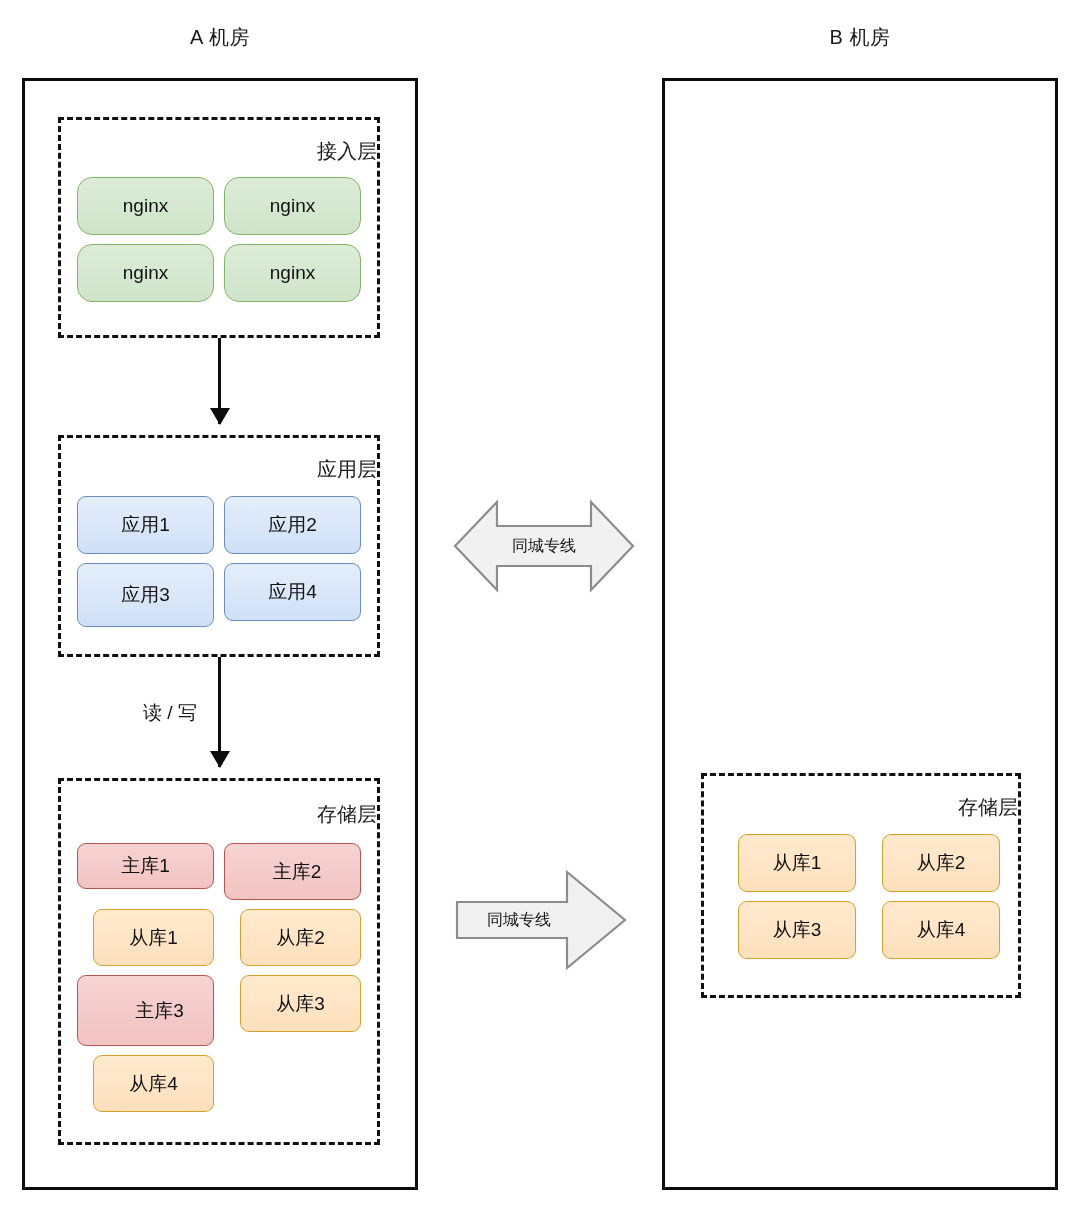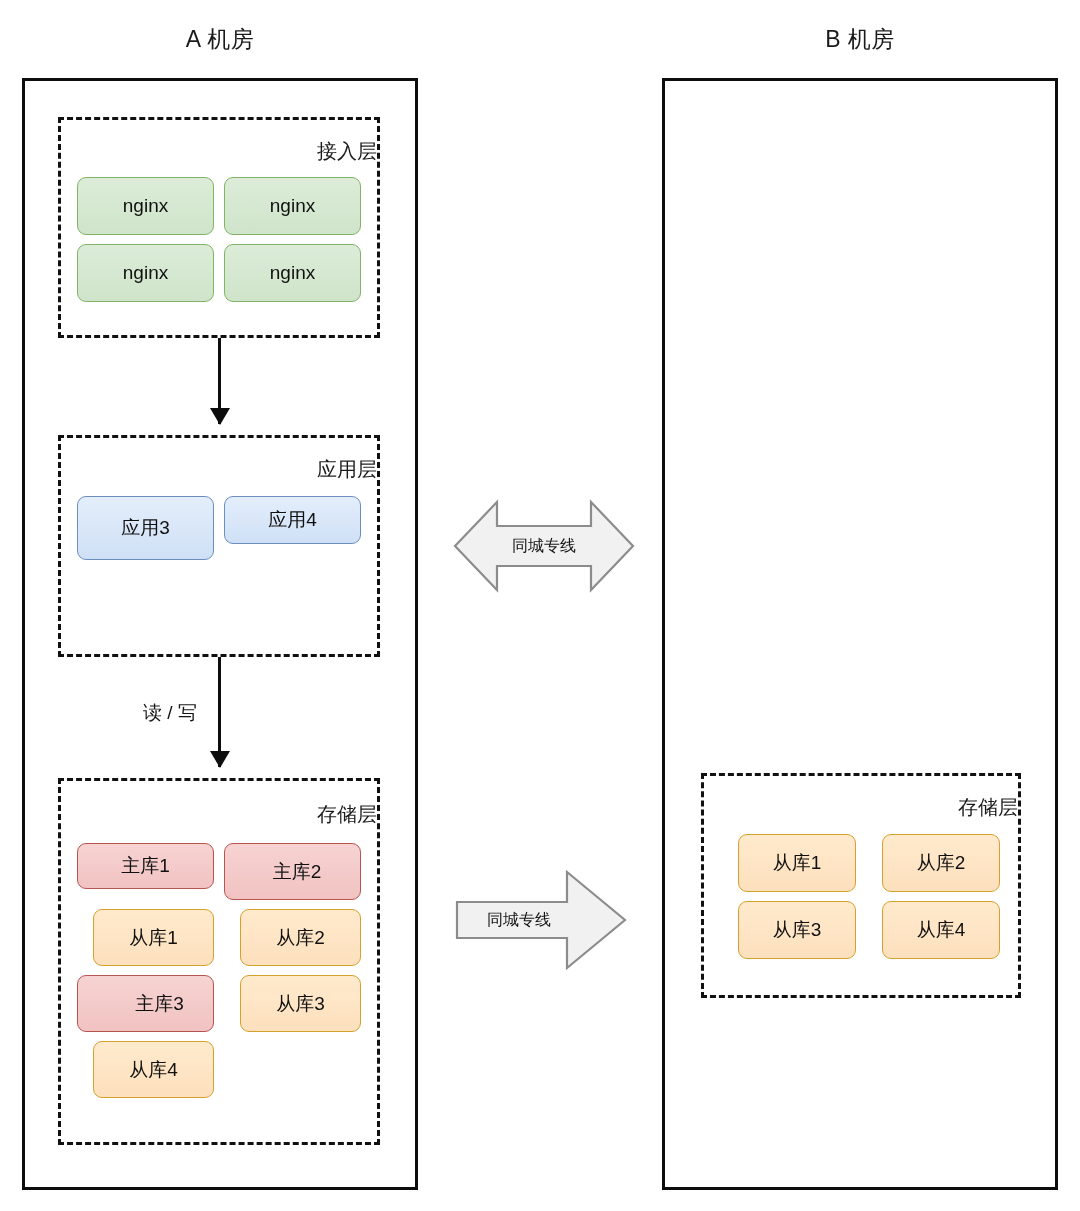--- a/index.html
+++ b/index.html
@@ -11,21 +11,21 @@
     width: 1080px;
     height: 1211px;
     position: relative;
     font-family: "Liberation Sans", "DejaVu Sans", sans-serif;
     color: #000000;
     overflow: hidden;
   }
 
   .dc-title {
     position: absolute;
-    font-size: 23px;
+    font-size: 20px;
     color: #1a1a1a;
     text-align: center;
     white-space: nowrap;
     letter-spacing: 0.5px;
   }
   #dc-a-title { left: 22px; width: 396px; top: 24px; }
   #dc-b-title { left: 662px; width: 396px; top: 24px; }
 
   .dc-frame {
     position: absolute;
@@ -66,20 +66,21 @@
     align-items: center;
     justify-content: center;
     font-size: 19px;
     color: #111111;
     box-sizing: border-box;
     white-space: nowrap;
   }
   .node.green {
     background: linear-gradient(180deg, #dcecd8 0%, #cfe4ca 100%);
     border-color: #82b366;
+    border-radius: 15px;
   }
   .node.blue {
     background: linear-gradient(180deg, #e4eefb 0%, #cfe0f6 100%);
     border-color: #6c8ebf;
   }
   .node.pink {
     background: linear-gradient(180deg, #f6d3d2 0%, #f1c3c2 100%);
     border-color: #b85450;
   }
   .node.orange {
@@ -146,36 +147,38 @@
   <div class="node green" style="height:58px;">nginx</div>
   <div class="node green" style="height:58px;">nginx</div>
 </div>
 
 <div class="v-arrow" style="left:218px; top:338px; height:86px;"></div>
 
 <div class="layer-box" style="left:58px; top:435px; width:322px; height:222px;">
   <div class="layer-title" style="top:18px;">应用层</div>
 </div>
 <div class="node-grid" style="left:77px; top:496px; width:284px;">
+  <div class="node blue" style="height:58px;">应用1</div>
+  <div class="node blue" style="height:58px;">应用2</div>
   <div class="node blue" style="height:64px;">应用3</div>
-  <div class="node blue" style="height:48px;">应用4</div>
+  <div class="node blue" style="height:58px;">应用4</div>
 </div>
 
 <div class="v-arrow" style="left:218px; top:657px; height:110px;"></div>
 <div class="arrow-label" style="left:128px; top:700px; width:84px;">读 / 写</div>
 
 <div class="layer-box" style="left:58px; top:778px; width:322px; height:367px;">
   <div class="layer-title" style="top:20px;">存储层</div>
 </div>
 <div class="node-grid" style="left:77px; top:843px; width:284px;">
   <div class="node pink" style="height:46px;">主库1</div>
   <div class="node pink" style="height:57px;padding-left:9px;">主库2</div>
   <div class="node orange" style="height:57px;">从库1</div>
   <div class="node orange" style="height:57px;">从库2</div>
-  <div class="node pink" style="height:57px;padding-left:28px;">主库3</div>
+  <div class="node pink" style="height:71px;padding-left:28px;">主库3</div>
   <div class="node orange" style="height:57px;">从库3</div>
   <div class="node orange" style="height:57px;">从库4</div>
 </div>
 
 <div class="dc-title" id="dc-b-title">B 机房</div>
 <div class="dc-frame" id="dc-b-frame"></div>
 
 <div class="layer-box" style="left:701px; top:773px; width:320px; height:225px;">
   <div class="layer-title" style="top:18px;">存储层</div>
 </div>

